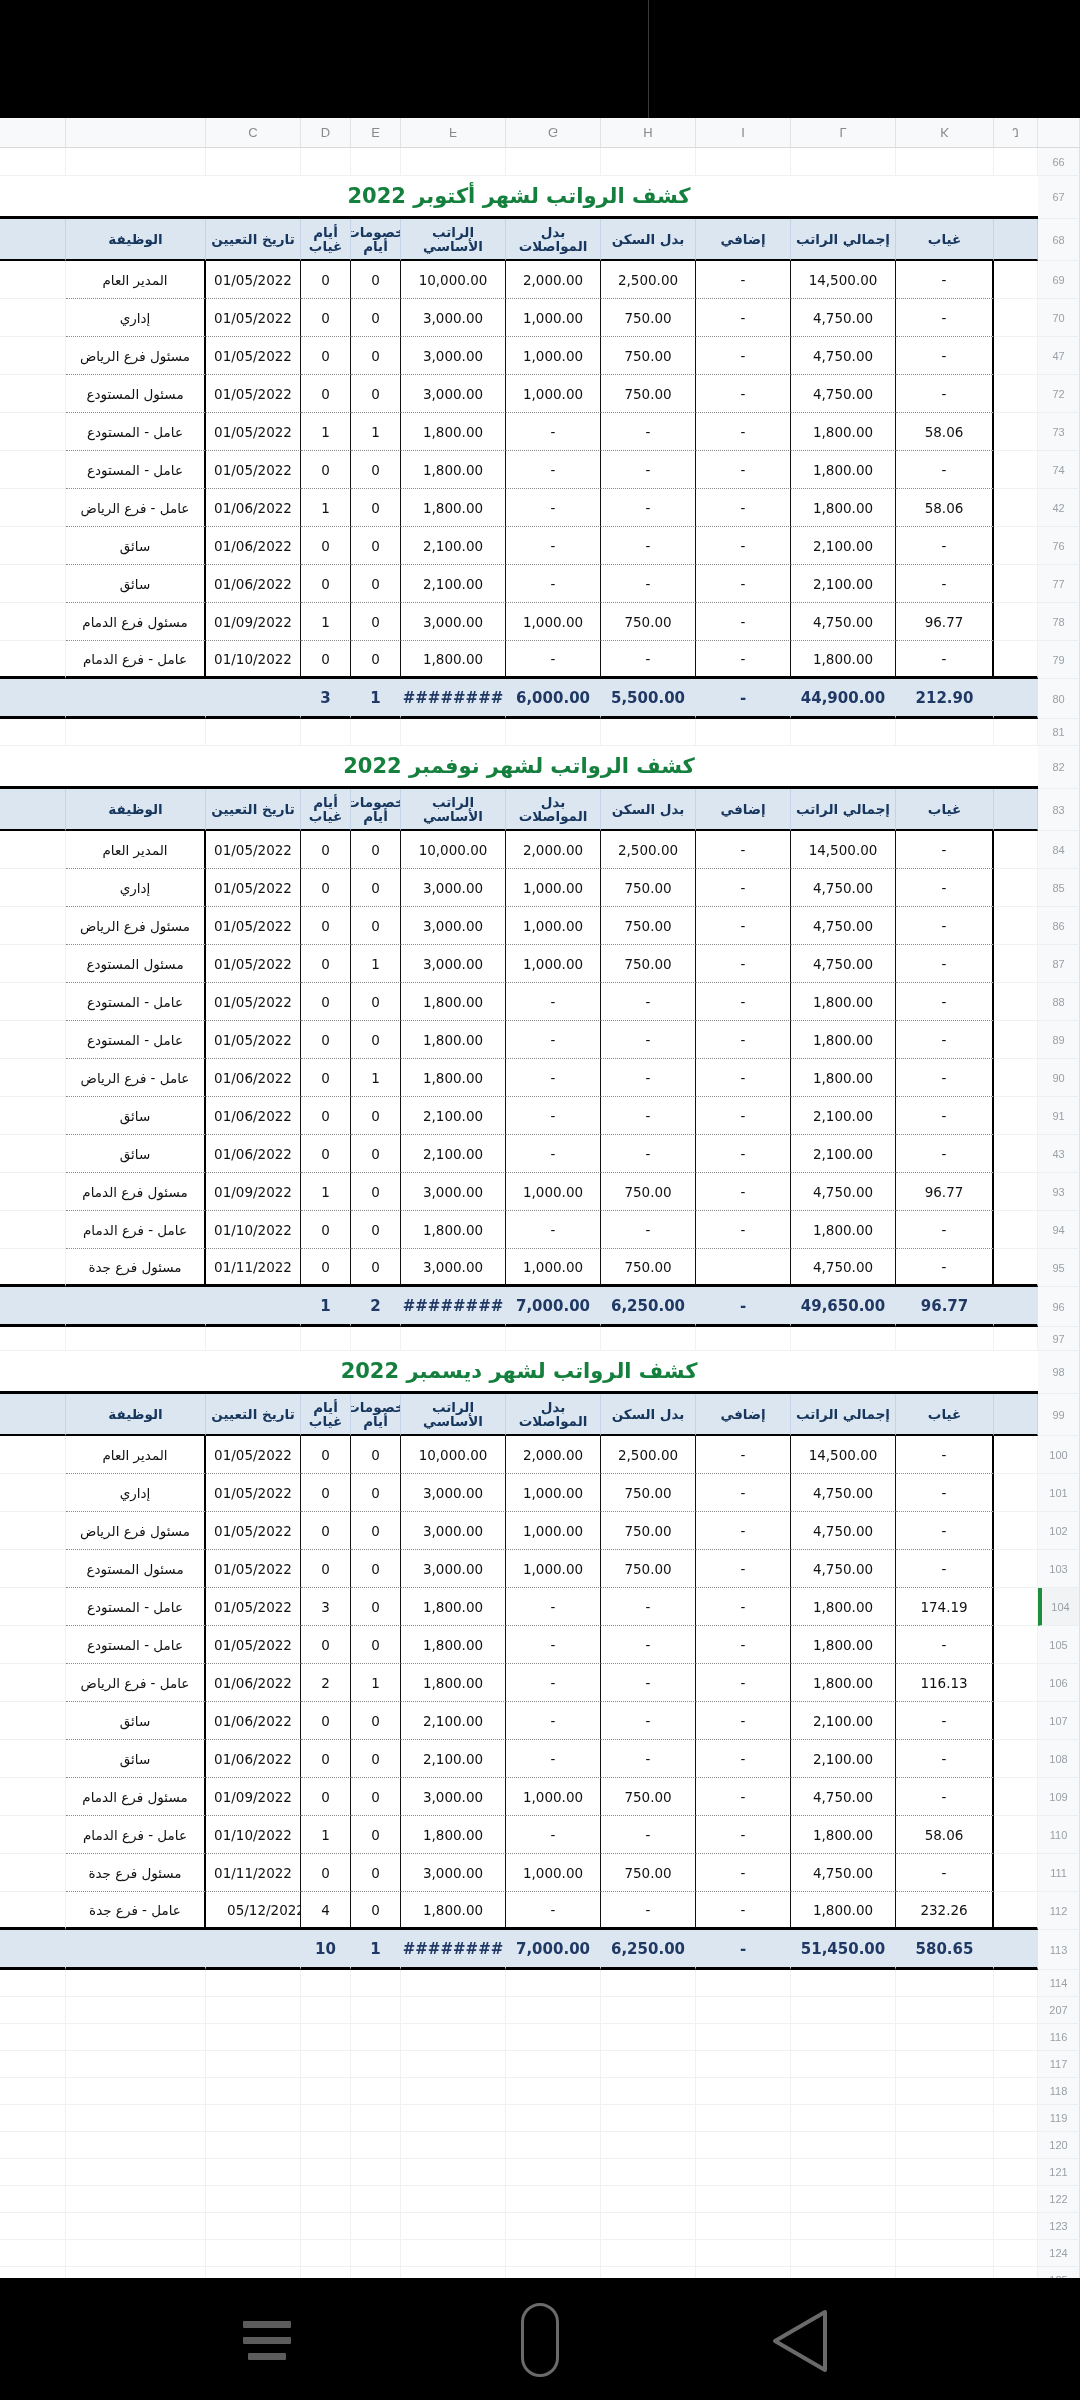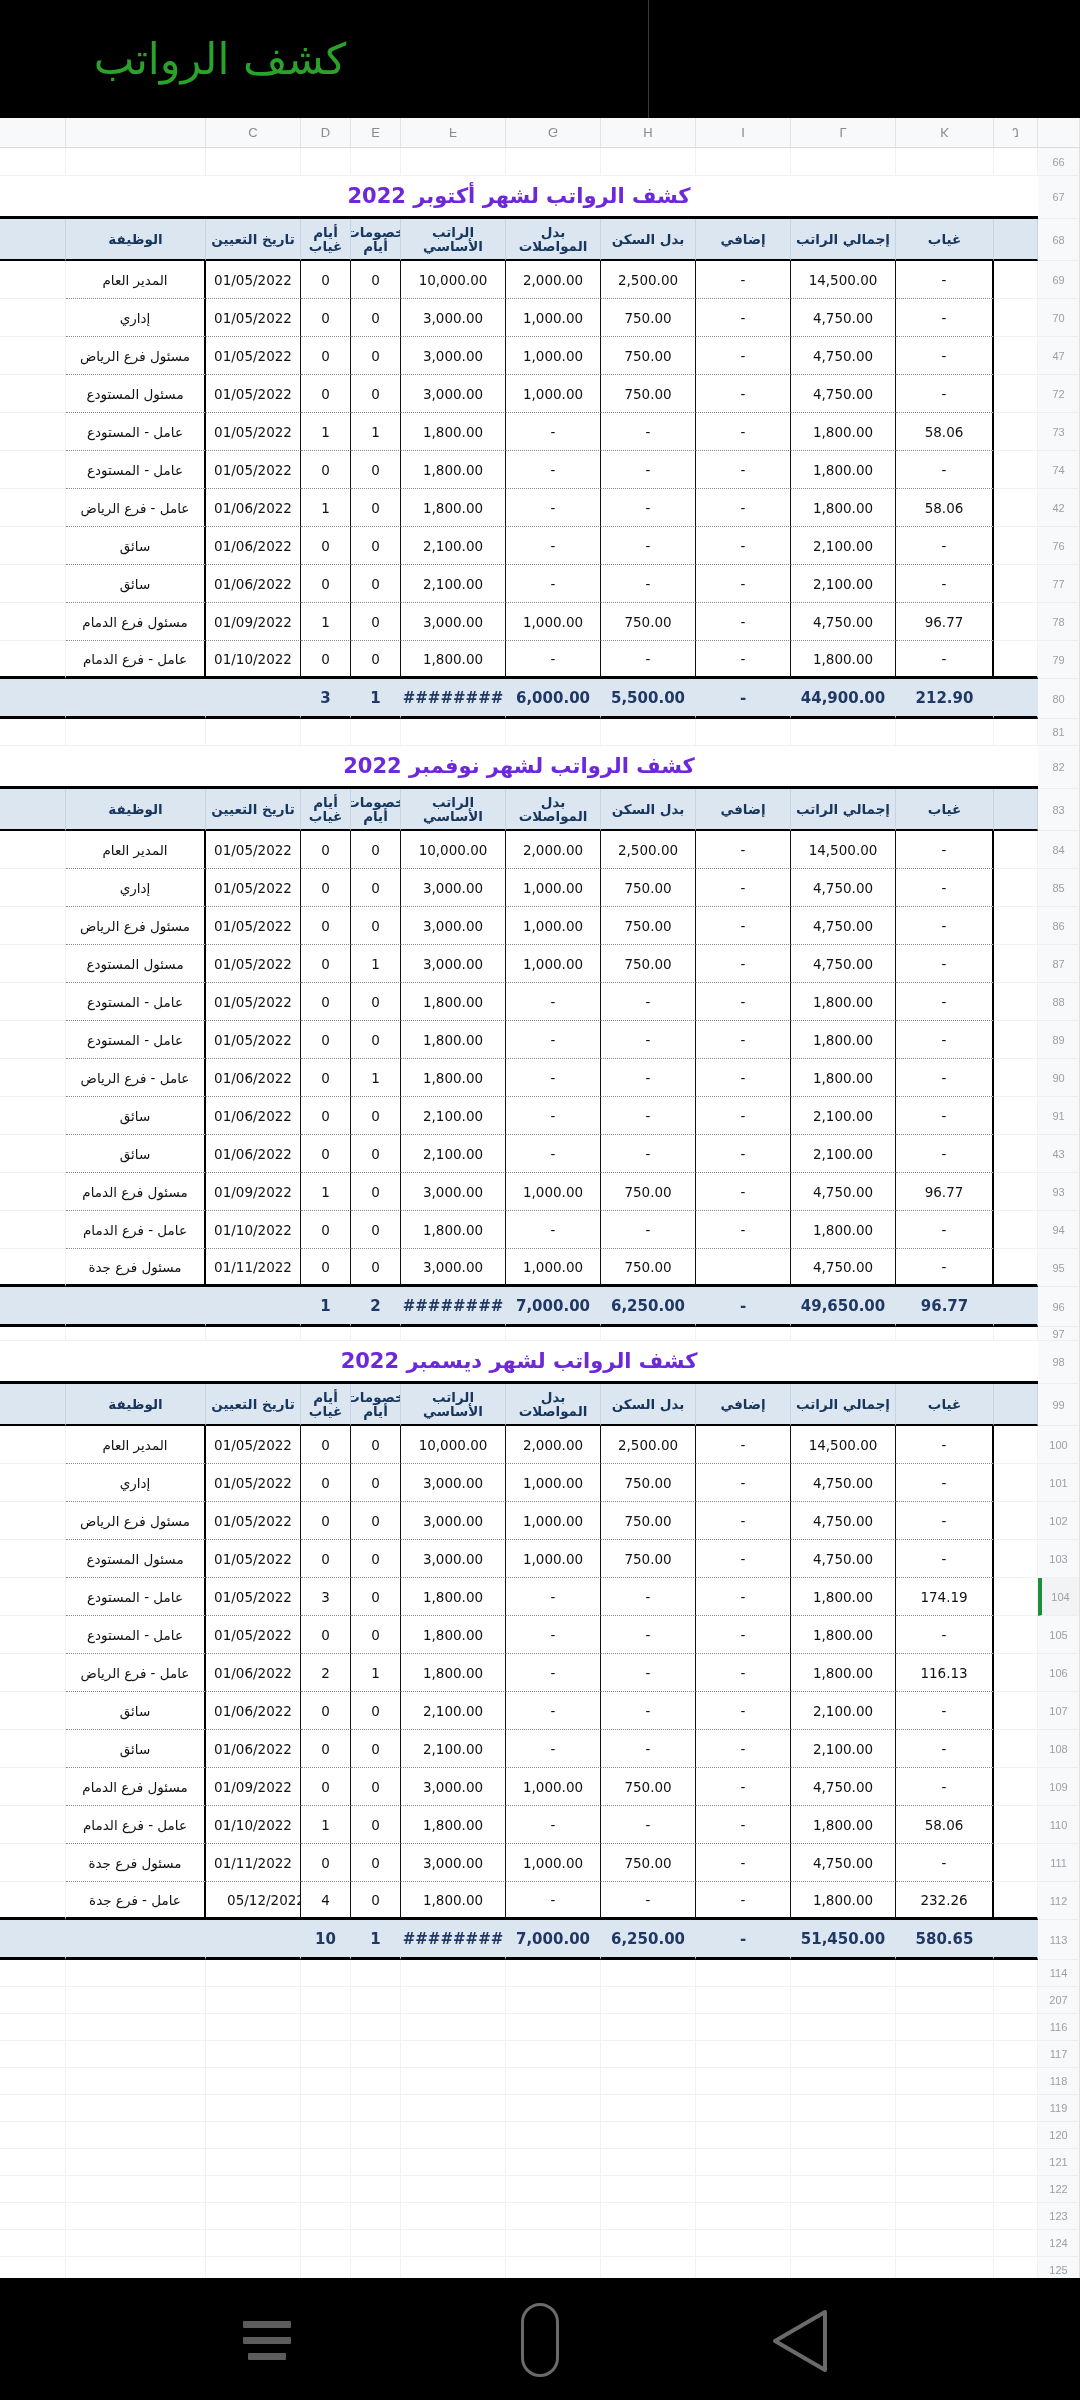--- a/index.html
+++ b/index.html
@@ -61,21 +61,21 @@
     display:flex; align-items:center;
     font-size:13px; color:#202124; overflow:hidden; white-space:nowrap;
   }
 
   
   .blankrow .cell{ background:#fff; }
 
   
   .rpt-title{
     flex:1; display:flex; align-items:center; justify-content:center;
-    font-size:21px; font-weight:bold; color:#6d28d9; background:#fff;
+    font-size:21px; font-weight:bold; color:#15803d; background:#fff;
     border-bottom:3px solid #000; direction:rtl;
     font-family:"DejaVu Sans","Liberation Sans",sans-serif;
   }
   .hdr-cell{
     background:#dce6f1; color:#17365d; font-size:13.5px; font-weight:600;
     justify-content:center; text-align:center; line-height:1.05;
     border-right:1px solid #c4d3e6; border-bottom:2px solid #000;
     white-space:normal; direction:rtl;
     font-family:"DejaVu Sans","Liberation Sans",sans-serif;
   }
@@ -117,21 +117,20 @@
   .wm-ar{ font-size:44px; color:#5d5d5d; direction:rtl; font-family:"DejaVu Sans",sans-serif; }
   .wm-en{ font-size:22px; color:#6a6a6a; letter-spacing:1px; margin-top:2px; font-family:"Liberation Sans",sans-serif; }
 </style>
 </head>
 <body>
 
 <div id="app">
 
   <div class="titlebar">
     <div class="split"></div>
-    <div class="title-text">كشف الرواتب</div>
   </div>
 
   <div class="sheet">
     <div class="colhead" id="colhead">
         <div class="ch corner" style="width: 42px; flex: 0 0 42px;"></div>
         <div class="ch" style="width: 44px; flex: 0 0 44px;">J</div>
         <div class="ch" style="width: 98px; flex: 0 0 98px;">K</div>
         <div class="ch" style="width: 105px; flex: 0 0 105px;">L</div>
         <div class="ch" style="width: 95px; flex: 0 0 95px;">I</div>
         <div class="ch" style="width: 95px; flex: 0 0 95px;">H</div>
@@ -580,21 +579,21 @@
           <div class="cell tot-cell" style="width: 95px; flex: 0 0 95px;">-</div>
           <div class="cell tot-cell" style="width: 95px; flex: 0 0 95px;">6,250.00</div>
           <div class="cell tot-cell" style="width: 95px; flex: 0 0 95px;">7,000.00</div>
           <div class="cell tot-cell" style="width: 105px; flex: 0 0 105px;">########</div>
           <div class="cell tot-cell" style="width: 50px; flex: 0 0 50px;">2</div>
           <div class="cell tot-cell" style="width: 50px; flex: 0 0 50px;">1</div>
           <div class="cell tot-cell" style="width: 95px; flex: 0 0 95px;"></div>
           <div class="cell tot-cell" style="width: 140px; flex: 0 0 140px;"></div>
           <div class="cell tot-cell" style="width: 66px; flex: 0 0 66px;"></div>
         </div>
-        <div class="row blankrow" style="height: 14px;">
+        <div class="row blankrow" style="height: 24px;">
           <div class="rn">97</div>
           <div class="cell pad0" style="width: 44px; flex: 0 0 44px;"></div>
           <div class="cell pad0" style="width: 98px; flex: 0 0 98px;"></div>
           <div class="cell pad0" style="width: 105px; flex: 0 0 105px;"></div>
           <div class="cell pad0" style="width: 95px; flex: 0 0 95px;"></div>
           <div class="cell pad0" style="width: 95px; flex: 0 0 95px;"></div>
           <div class="cell pad0" style="width: 95px; flex: 0 0 95px;"></div>
           <div class="cell pad0" style="width: 105px; flex: 0 0 105px;"></div>
           <div class="cell pad0" style="width: 50px; flex: 0 0 50px;"></div>
           <div class="cell pad0" style="width: 50px; flex: 0 0 50px;"></div>

